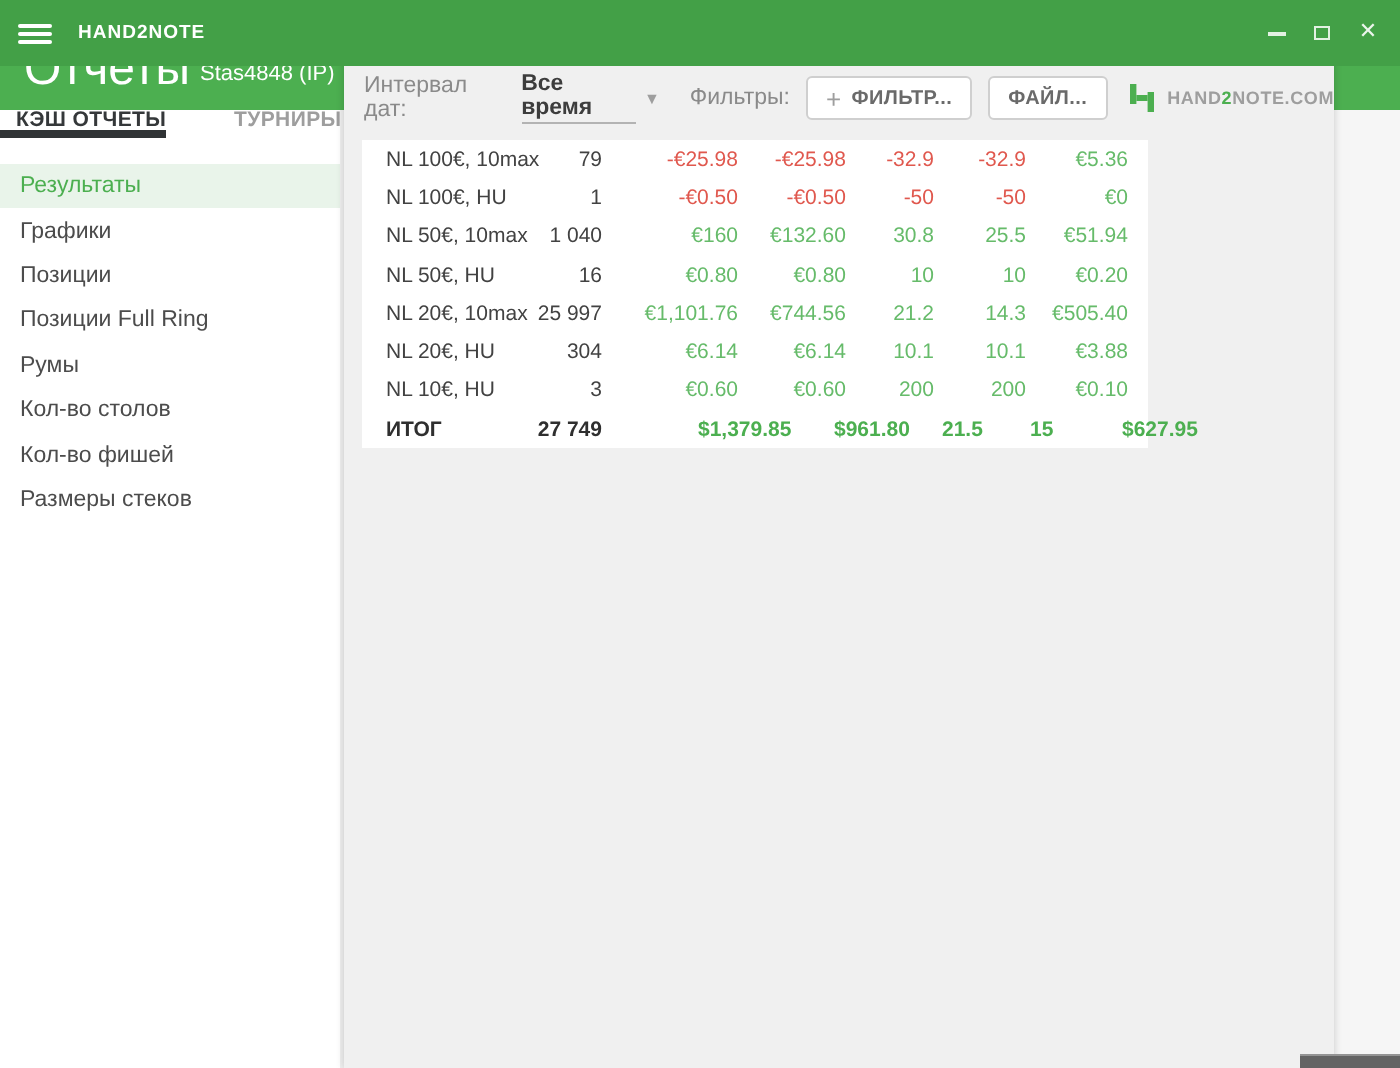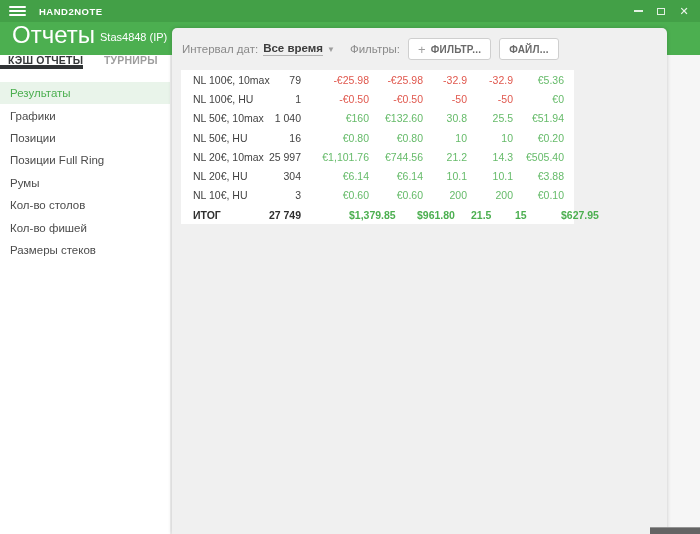--- a/index.html
+++ b/index.html
@@ -3,42 +3,42 @@
 <meta charset="utf-8">
 <style>
   html,body{margin:0;padding:0;}
   body{
     width:700px;height:534px;position:relative;overflow:hidden;
     background:#f0f0f0;
     font-family:"Liberation Sans",sans-serif;
     -webkit-font-smoothing:antialiased;
   }
   
-  .titlebar{position:absolute;left:0;top:0;width:700px;height:22px;background:#43a047;display:flex;align-items:center;z-index:6;}
+  .titlebar{position:absolute;left:0;top:0;width:700px;height:33px;background:#43a047;display:flex;align-items:center;z-index:6;}
   .hamburger{width:17px;height:10px;margin-left:9px;display:flex;flex-direction:column;justify-content:space-between;cursor:pointer;}
   .hamburger span{display:block;height:2px;background:#fff;border-radius:1px;}
   .app-title{color:#fff;font-size:9.5px;font-weight:bold;letter-spacing:.5px;margin-left:13px;}
   .win-controls{margin-left:auto;display:flex;align-items:center;margin-right:7px;}
   .wc{width:18px;height:14px;display:flex;align-items:center;justify-content:center;cursor:pointer;margin-left:5px;}
   .wc-min-glyph{width:9px;height:2px;background:rgba(255,255,255,.85);}
   .wc-max-glyph{width:8px;height:7px;border:1.5px solid rgba(255,255,255,.85);box-sizing:border-box;}
   .wc-close-glyph{color:rgba(255,255,255,.9);font-size:11px;line-height:1;}
   
   .header-band{position:absolute;left:0;top:18px;width:700px;height:37px;background:#4caf50;z-index:1;}
   .page-title{position:absolute;left:12px;top:3px;font-size:24px;color:#fff;}
   .account{position:absolute;left:100px;top:13px;font-size:11px;color:#fff;display:flex;align-items:center;cursor:pointer;}
   .account .caret{font-size:8px;margin-left:4px;color:#eaf6ea;}
   
   .sidebar{position:absolute;left:0;top:55px;width:170px;height:479px;background:#fff;z-index:2;}
   .tabs{display:flex;height:26px;}
   .tab{box-sizing:border-box;height:14px;display:flex;align-items:center;padding:0 0 0 8px;
        font-size:10.5px;font-weight:bold;letter-spacing:.2px;color:#9e9e9e;
        border-bottom:4px solid transparent;cursor:pointer;white-space:nowrap;}
   .tab.active{color:#35383a;border-bottom-color:#303335;width:83px;}
-  .tab + .tab{margin-left:13px;}
+  .tab + .tab{margin-left:26px;}
   .menu{margin-top:1px;}
   .menu-item{height:22.4px;display:flex;align-items:center;padding-left:10px;
              font-size:11.5px;color:#4c4c4c;cursor:pointer;white-space:nowrap;}
   .menu-item.active{background:#e9f4ea;color:#4caf50;}
   
   .right-strip{position:absolute;left:667px;top:55px;width:33px;height:479px;background:#f6f6f6;z-index:0;}
   
   .card{position:absolute;left:172px;top:28px;width:495px;height:506px;background:#f0f0f0;
         border-radius:5px 5px 0 0;box-shadow:0 0 4px rgba(0,0,0,.18);z-index:3;}
   .filterbar{display:flex;align-items:center;height:28px;padding:7px 0 0 10px;font-size:11.5px;color:#8a8a8a;}
@@ -129,20 +129,28 @@
       <span class="caret">▼</span>
     </span>
     <span class="filters-label">Фильтры:</span>
     <div class="btn">
       <span class="plus">+</span>
       <span>ФИЛЬТР...</span>
     </div>
     <div class="btn">
       <span>ФАЙЛ...</span>
     </div>
+    <div class="brand">
+      <svg width="16" height="16" viewBox="0 0 16 16">
+        <rect x="2" y="1" width="3.2" height="10" fill="#4caf50"></rect>
+        <rect x="10.8" y="5" width="3.2" height="10" fill="#4caf50"></rect>
+        <rect x="5.2" y="6.5" width="5.6" height="3" fill="#4caf50"></rect>
+      </svg>
+      <span class="brand-text"><span>HAND</span><span class="two">2</span><span>NOTE.COM</span></span>
+    </div>
   </div>
   <div class="rtable" id="report-table">
       <div class="trow">
         <div class="cell plain first">NL 100€, 10max</div>
         <div class="cell plain">79</div>
         <div class="cell neg">-€25.98</div>
         <div class="cell neg">-€25.98</div>
         <div class="cell neg">-32.9</div>
         <div class="cell neg">-32.9</div>
         <div class="cell pos">€5.36</div>

